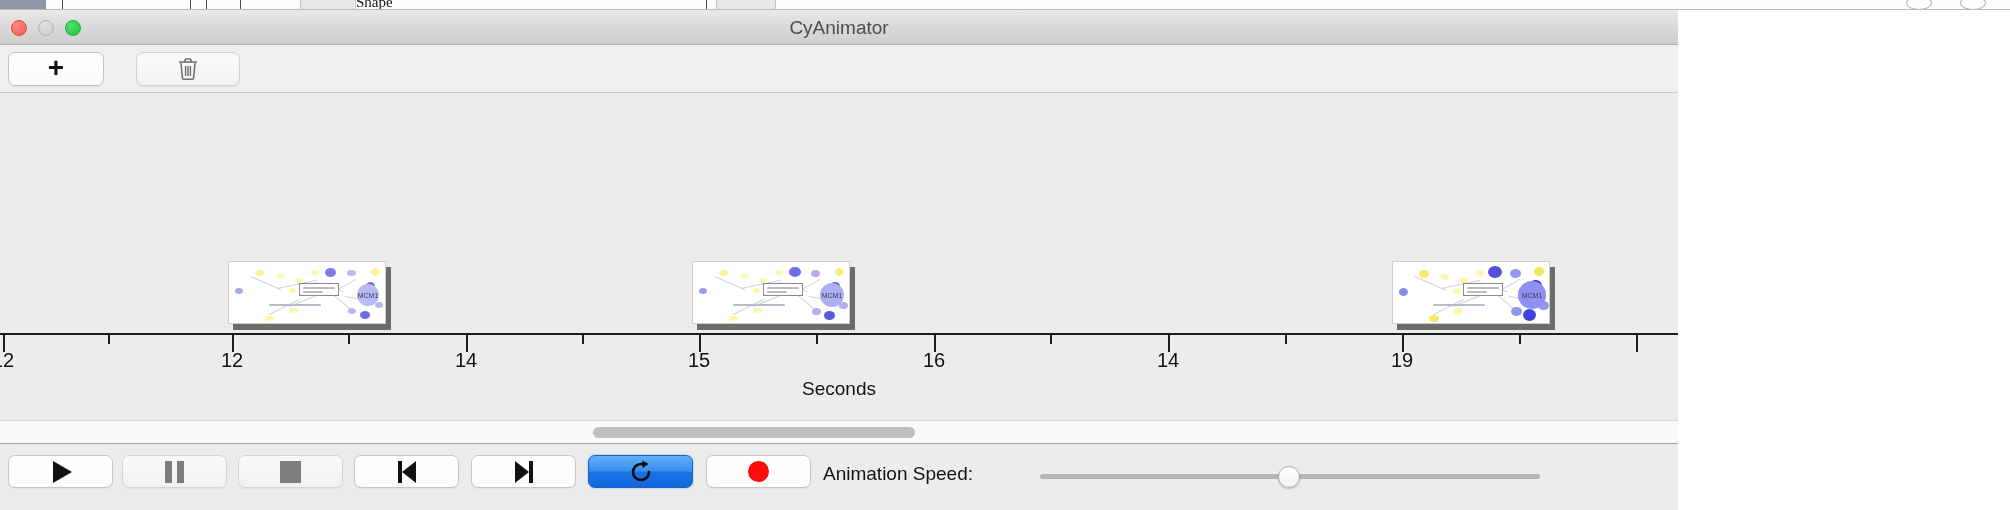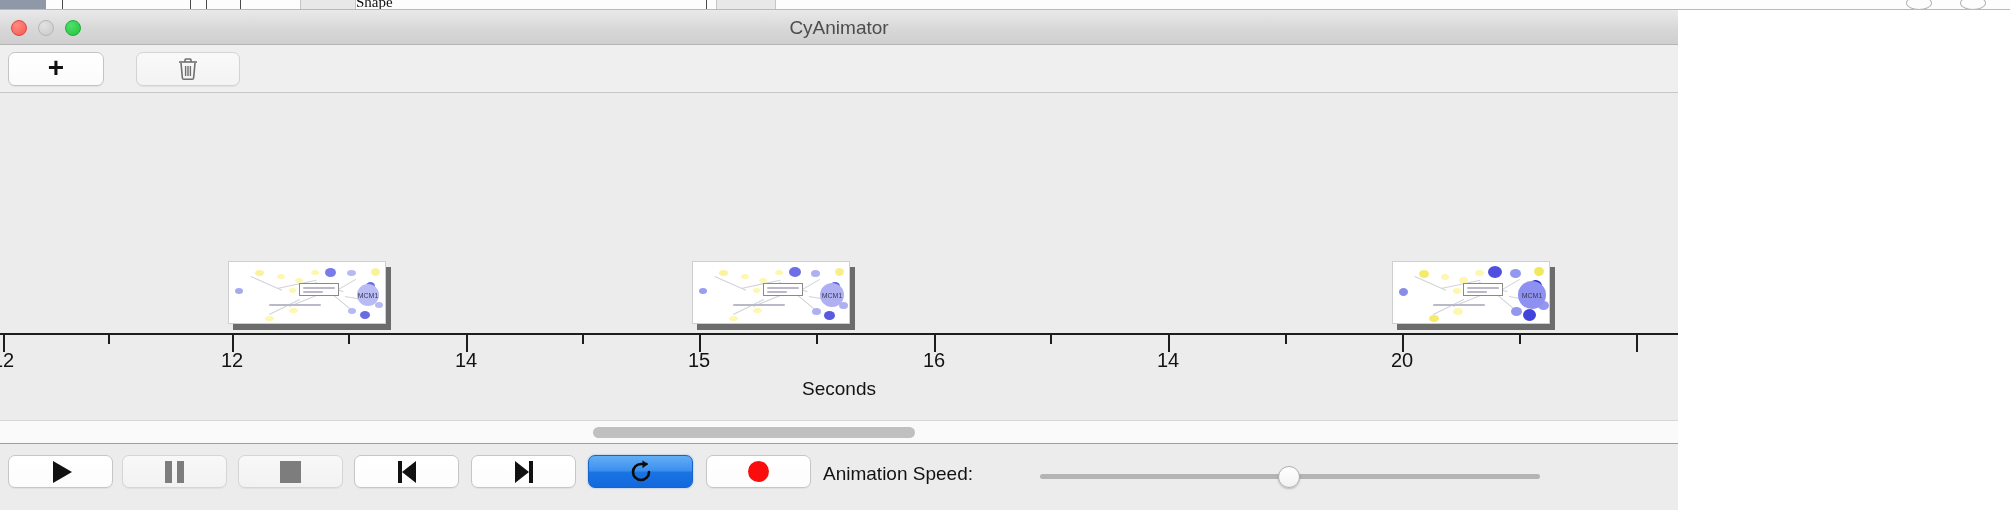--- a/index.html
+++ b/index.html
@@ -310,21 +310,21 @@
       <div class="tick minor" style="left:1753px"></div>
       <div class="tick major" style="left:1870px"></div>
       <div class="tick minor" style="left:1987px"></div>
 
       <div class="tick-label" style="left:3px">12</div>
       <div class="tick-label" style="left:232px">12</div>
       <div class="tick-label" style="left:466px">14</div>
       <div class="tick-label" style="left:699px">15</div>
       <div class="tick-label" style="left:934px">16</div>
       <div class="tick-label" style="left:1168px">14</div>
-      <div class="tick-label" style="left:1402px">20</div>
+      <div class="tick-label" style="left:1402px">19</div>
 
       <div class="axis-title">Seconds</div>
     </div>
 
     <div class="hscroll">
       <div class="thumb"></div>
     </div>
 
     <div class="toolbar-bottom">
       <div class="pbtn" style="left:8px">

